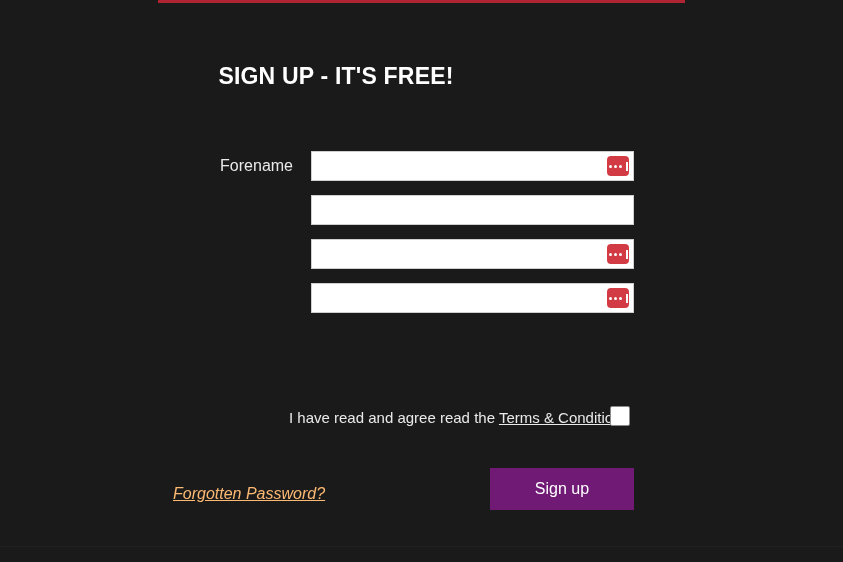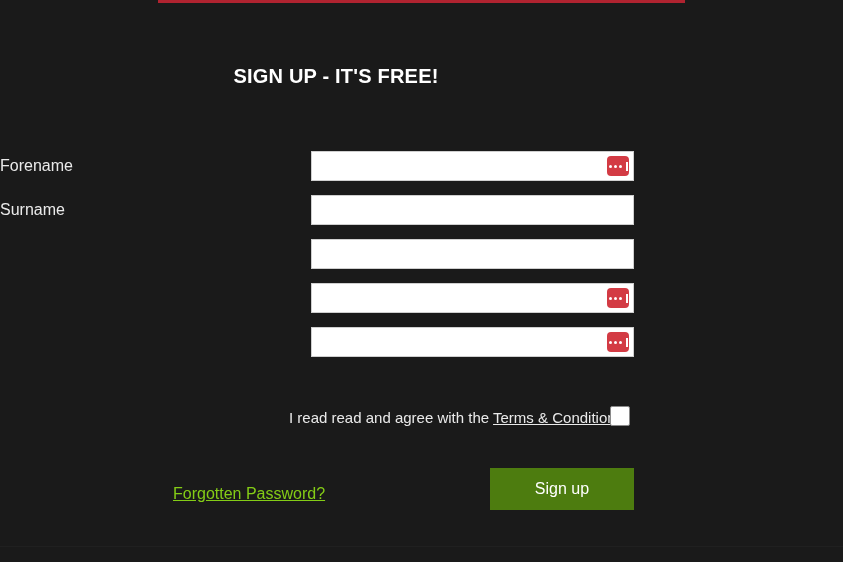--- a/index.html
+++ b/index.html
@@ -34,21 +34,21 @@
   }
 
   
   .page-title {
     position: absolute;
     left: 0;
     top: 56px;
     width: 672px;
     text-align: center;
     color: #ffffff;
-    font-size: 20px;
+    font-size: 23px;
     font-weight: bold;
     letter-spacing: 0.2px;
     line-height: 40px;
     white-space: nowrap;
   }
 
   
   .form-area {
     position: absolute;
     left: 0;
@@ -59,21 +59,21 @@
   .form-row {
     position: relative;
     height: 44px;
   }
 
   .field-label {
     position: absolute;
     left: 0;
     top: 5px;
     width: 293px;
-    text-align: left;
+    text-align: right;
     color: #eaeaea;
     font-size: 16px;
     line-height: 20px;
     white-space: nowrap;
   }
 
   .field-box {
     position: absolute;
     left: 311px;
     top: 0;
@@ -162,35 +162,36 @@
     box-sizing: border-box;
     border-radius: 2px;
     cursor: pointer;
   }
 
   
   .forgot-link {
     position: absolute;
     left: 173px;
     top: 484px;
-    color: #84cc16;
+    color: #fdba74;
     font-size: 16px;
     line-height: 20px;
     text-decoration: underline;
     white-space: nowrap;
     cursor: pointer;
+    font-style: italic;
   }
 
   .signup-button {
     position: absolute;
     left: 490px;
     top: 468px;
     width: 144px;
     height: 42px;
-    background: #4d7c0f;
+    background: #701a75;
     border: 0;
     color: #ffffff;
     font-family: "Liberation Sans", sans-serif;
     font-size: 16px;
     line-height: 42px;
     text-align: center;
     cursor: pointer;
     padding: 0;
   }
 
@@ -217,24 +218,20 @@
       <div class="form-row">
         <div class="field-label">Forename</div>
         <div class="field-box"><input class="field-input" type="text" placeholder="" style=""><div class="pm-icon">
             <span class="dot"></span>
             <span class="dot"></span>
             <span class="dot"></span>
             <span class="caret"></span>
           </div></div>
       </div>
       <div class="form-row">
-        <div class="field-label">Surname</div>
-        <div class="field-box"><input class="field-input" type="text" placeholder="" style=""></div>
-      </div>
-      <div class="form-row">
         <div class="field-box"><input class="field-input" type="text" placeholder="" style=""></div>
       </div>
       <div class="form-row">
         <div class="field-box"><input class="field-input" type="password" placeholder="" style=""><div class="pm-icon">
             <span class="dot"></span>
             <span class="dot"></span>
             <span class="dot"></span>
             <span class="caret"></span>
           </div></div>
       </div>
@@ -243,21 +240,21 @@
             <span class="dot"></span>
             <span class="dot"></span>
             <span class="dot"></span>
             <span class="caret"></span>
           </div></div>
       </div>
     </div>
 
   <div class="terms-row">
     <div class="terms-text">
-      <span>I read read and agree with the </span><span class="terms-link">Terms &amp; Conditions</span>
+      <span>I have read and agree read the </span><span class="terms-link">Terms &amp; Conditions</span>
     </div>
     <div class="terms-checkbox"></div>
   </div>
 
   <div class="forgot-link">Forgotten Password?</div>
 
   <button class="signup-button">Sign up</button>
 
   <div class="bottom-divider"></div>
 </div>

